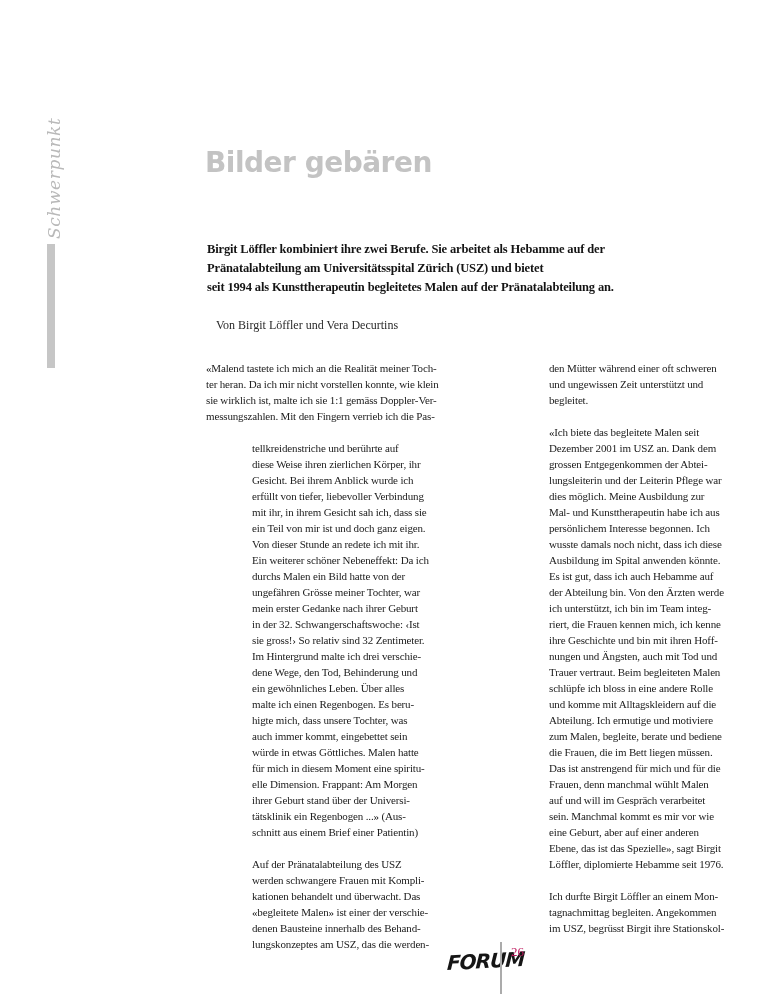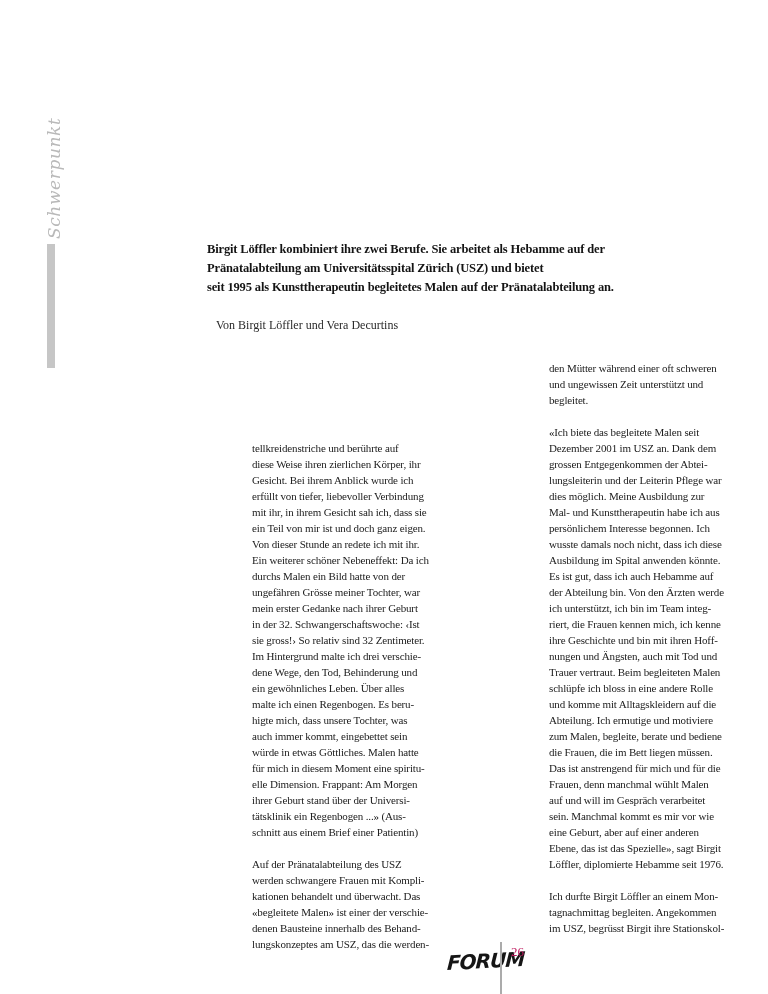--- a/index.html
+++ b/index.html
@@ -132,27 +132,32 @@
   }
 </style>
 </head>
 <body>
 
 <div class="page">
 
   <div class="section-label">Schwerpunkt</div>
   <div class="section-bar"></div>
 
+  <h1 class="title">Bilder gebären</h1>
 
   <div class="lead">Birgit Löffler kombiniert ihre zwei Berufe. Sie arbeitet als Hebamme auf der
 Pränatalabteilung am Universitätsspital Zürich (USZ) und bietet
-seit 1995 als Kunsttherapeutin begleitetes Malen auf der Pränatalabteilung an.</div>
+seit 1994 als Kunsttherapeutin begleitetes Malen auf der Pränatalabteilung an.</div>
 
   <div class="byline">Von Birgit Löffler und Vera Decurtins</div>
 
+  <div class="bodytext col-left-intro">«Malend tastete ich mich an die Realität meiner Toch-
+ter heran. Da ich mir nicht vorstellen konnte, wie klein
+sie wirklich ist, malte ich sie 1:1 gemäss Doppler-Ver-
+messungszahlen. Mit den Fingern verrieb ich die Pas-</div>
 
   <div class="bodytext col-left-indented">tellkreidenstriche und berührte auf
 diese Weise ihren zierlichen Körper, ihr
 Gesicht. Bei ihrem Anblick wurde ich
 erfüllt von tiefer, liebevoller Verbindung
 mit ihr, in ihrem Gesicht sah ich, dass sie
 ein Teil von mir ist und doch ganz eigen.
 Von dieser Stunde an redete ich mit ihr.
 Ein weiterer schöner Nebeneffekt: Da ich
 durchs Malen ein Bild hatte von der

